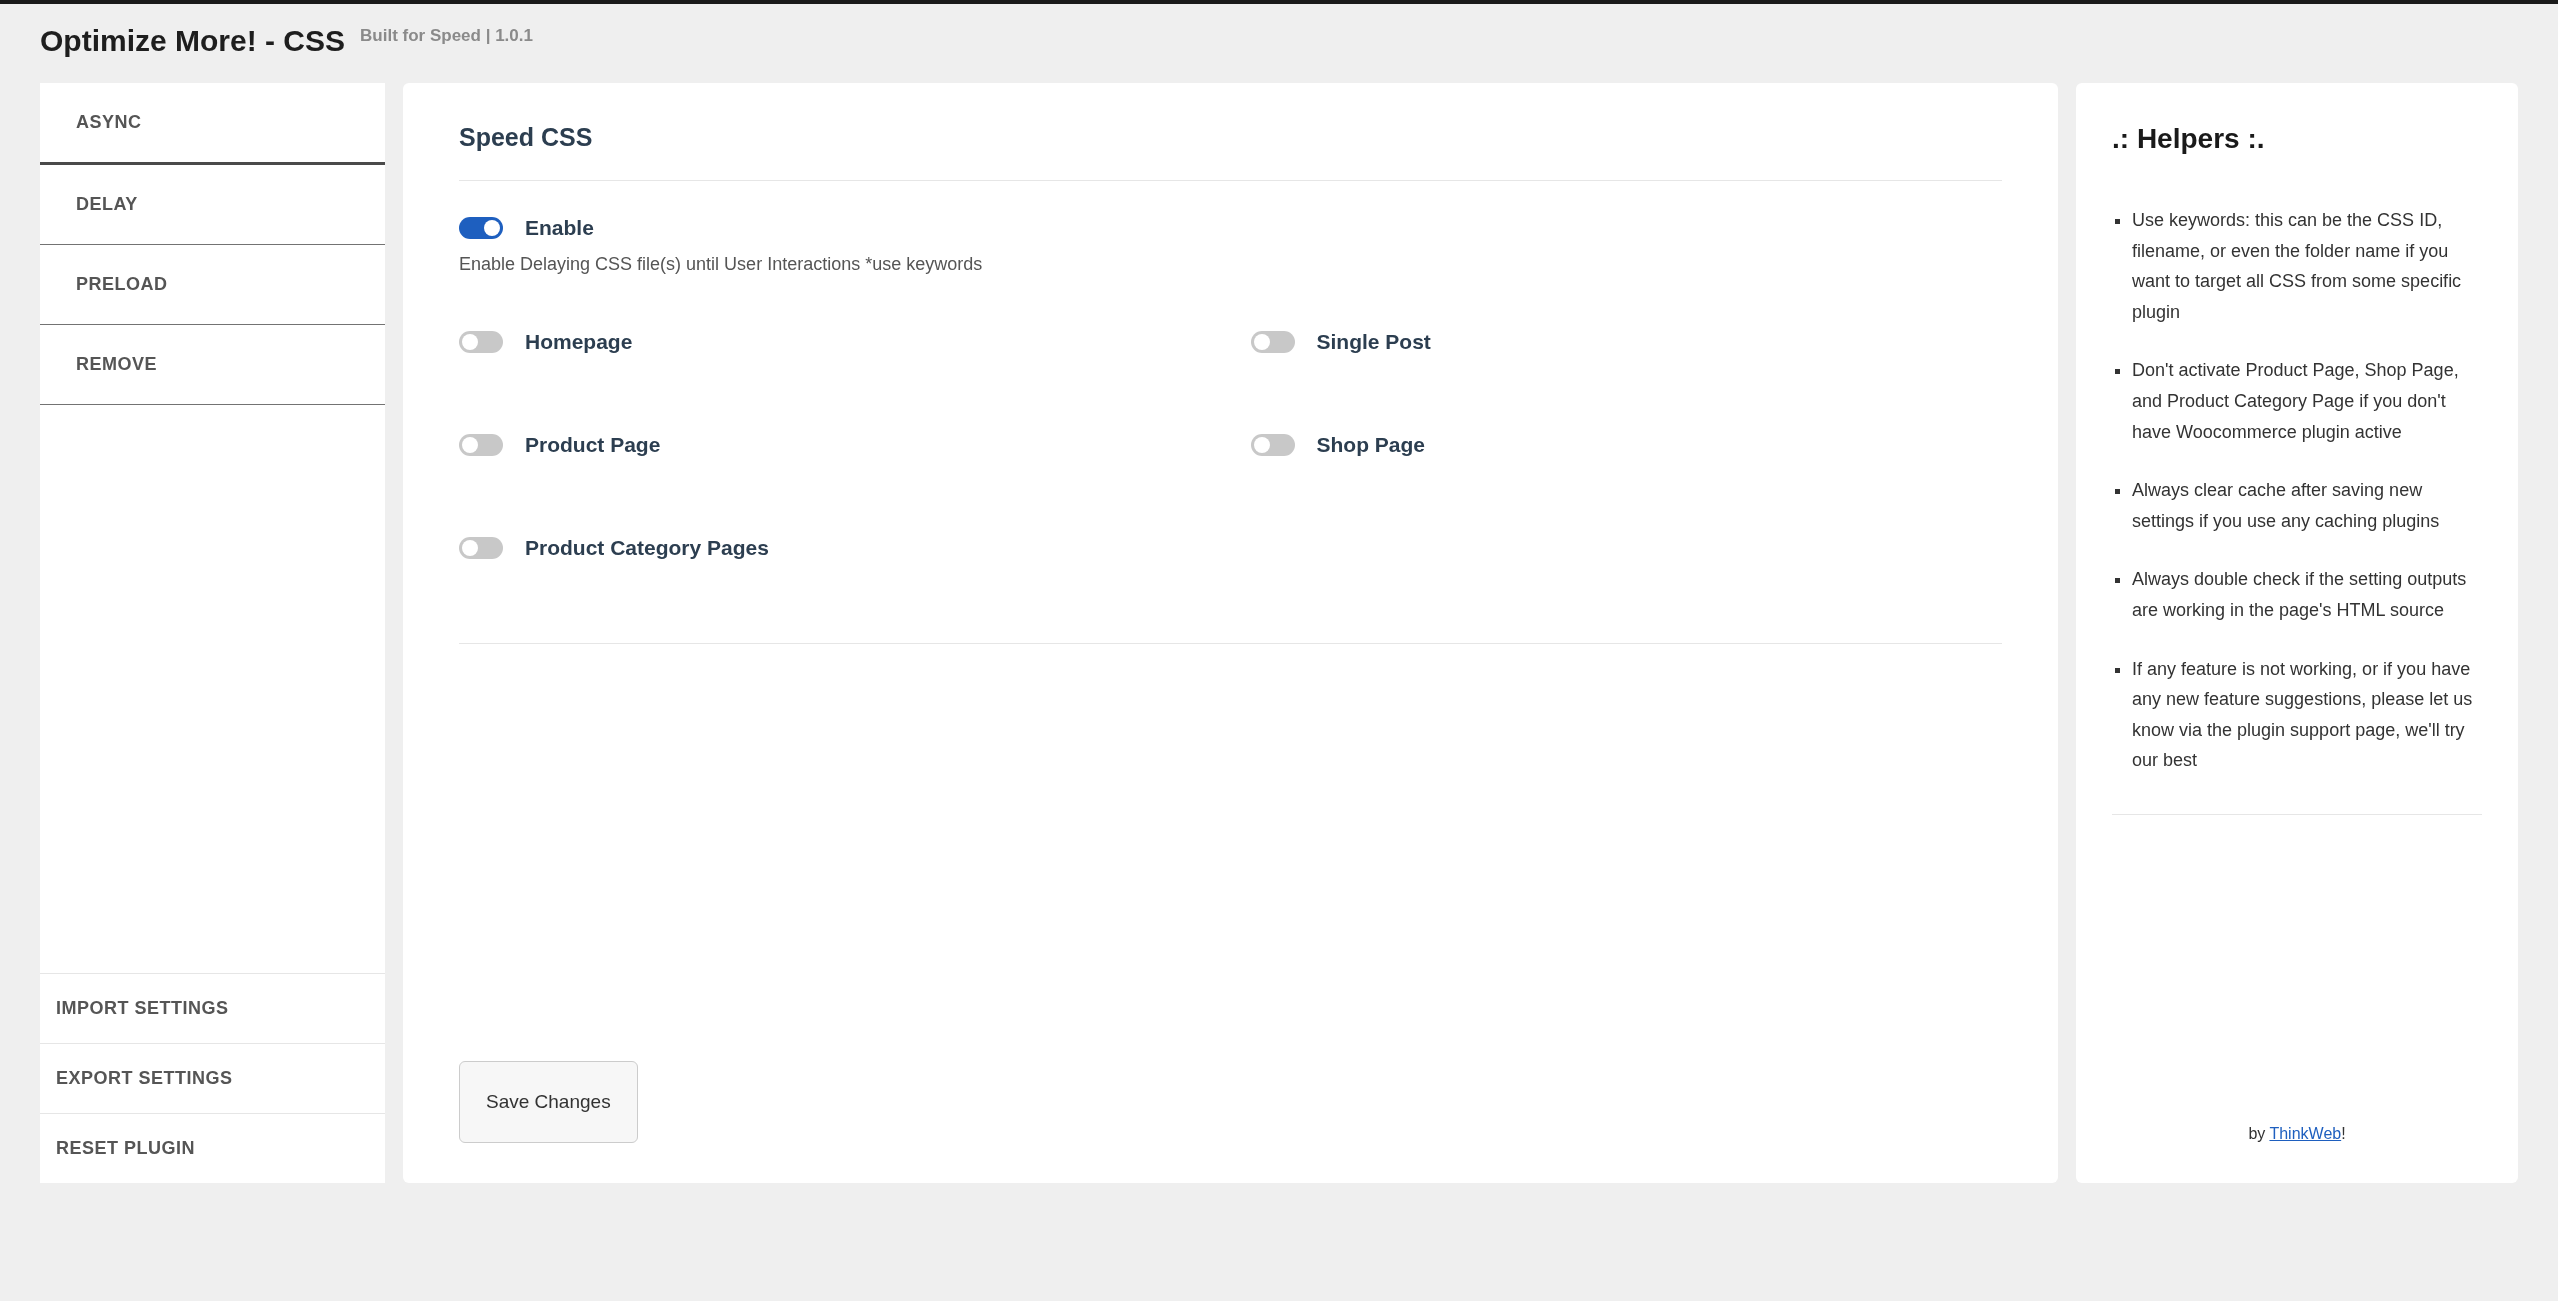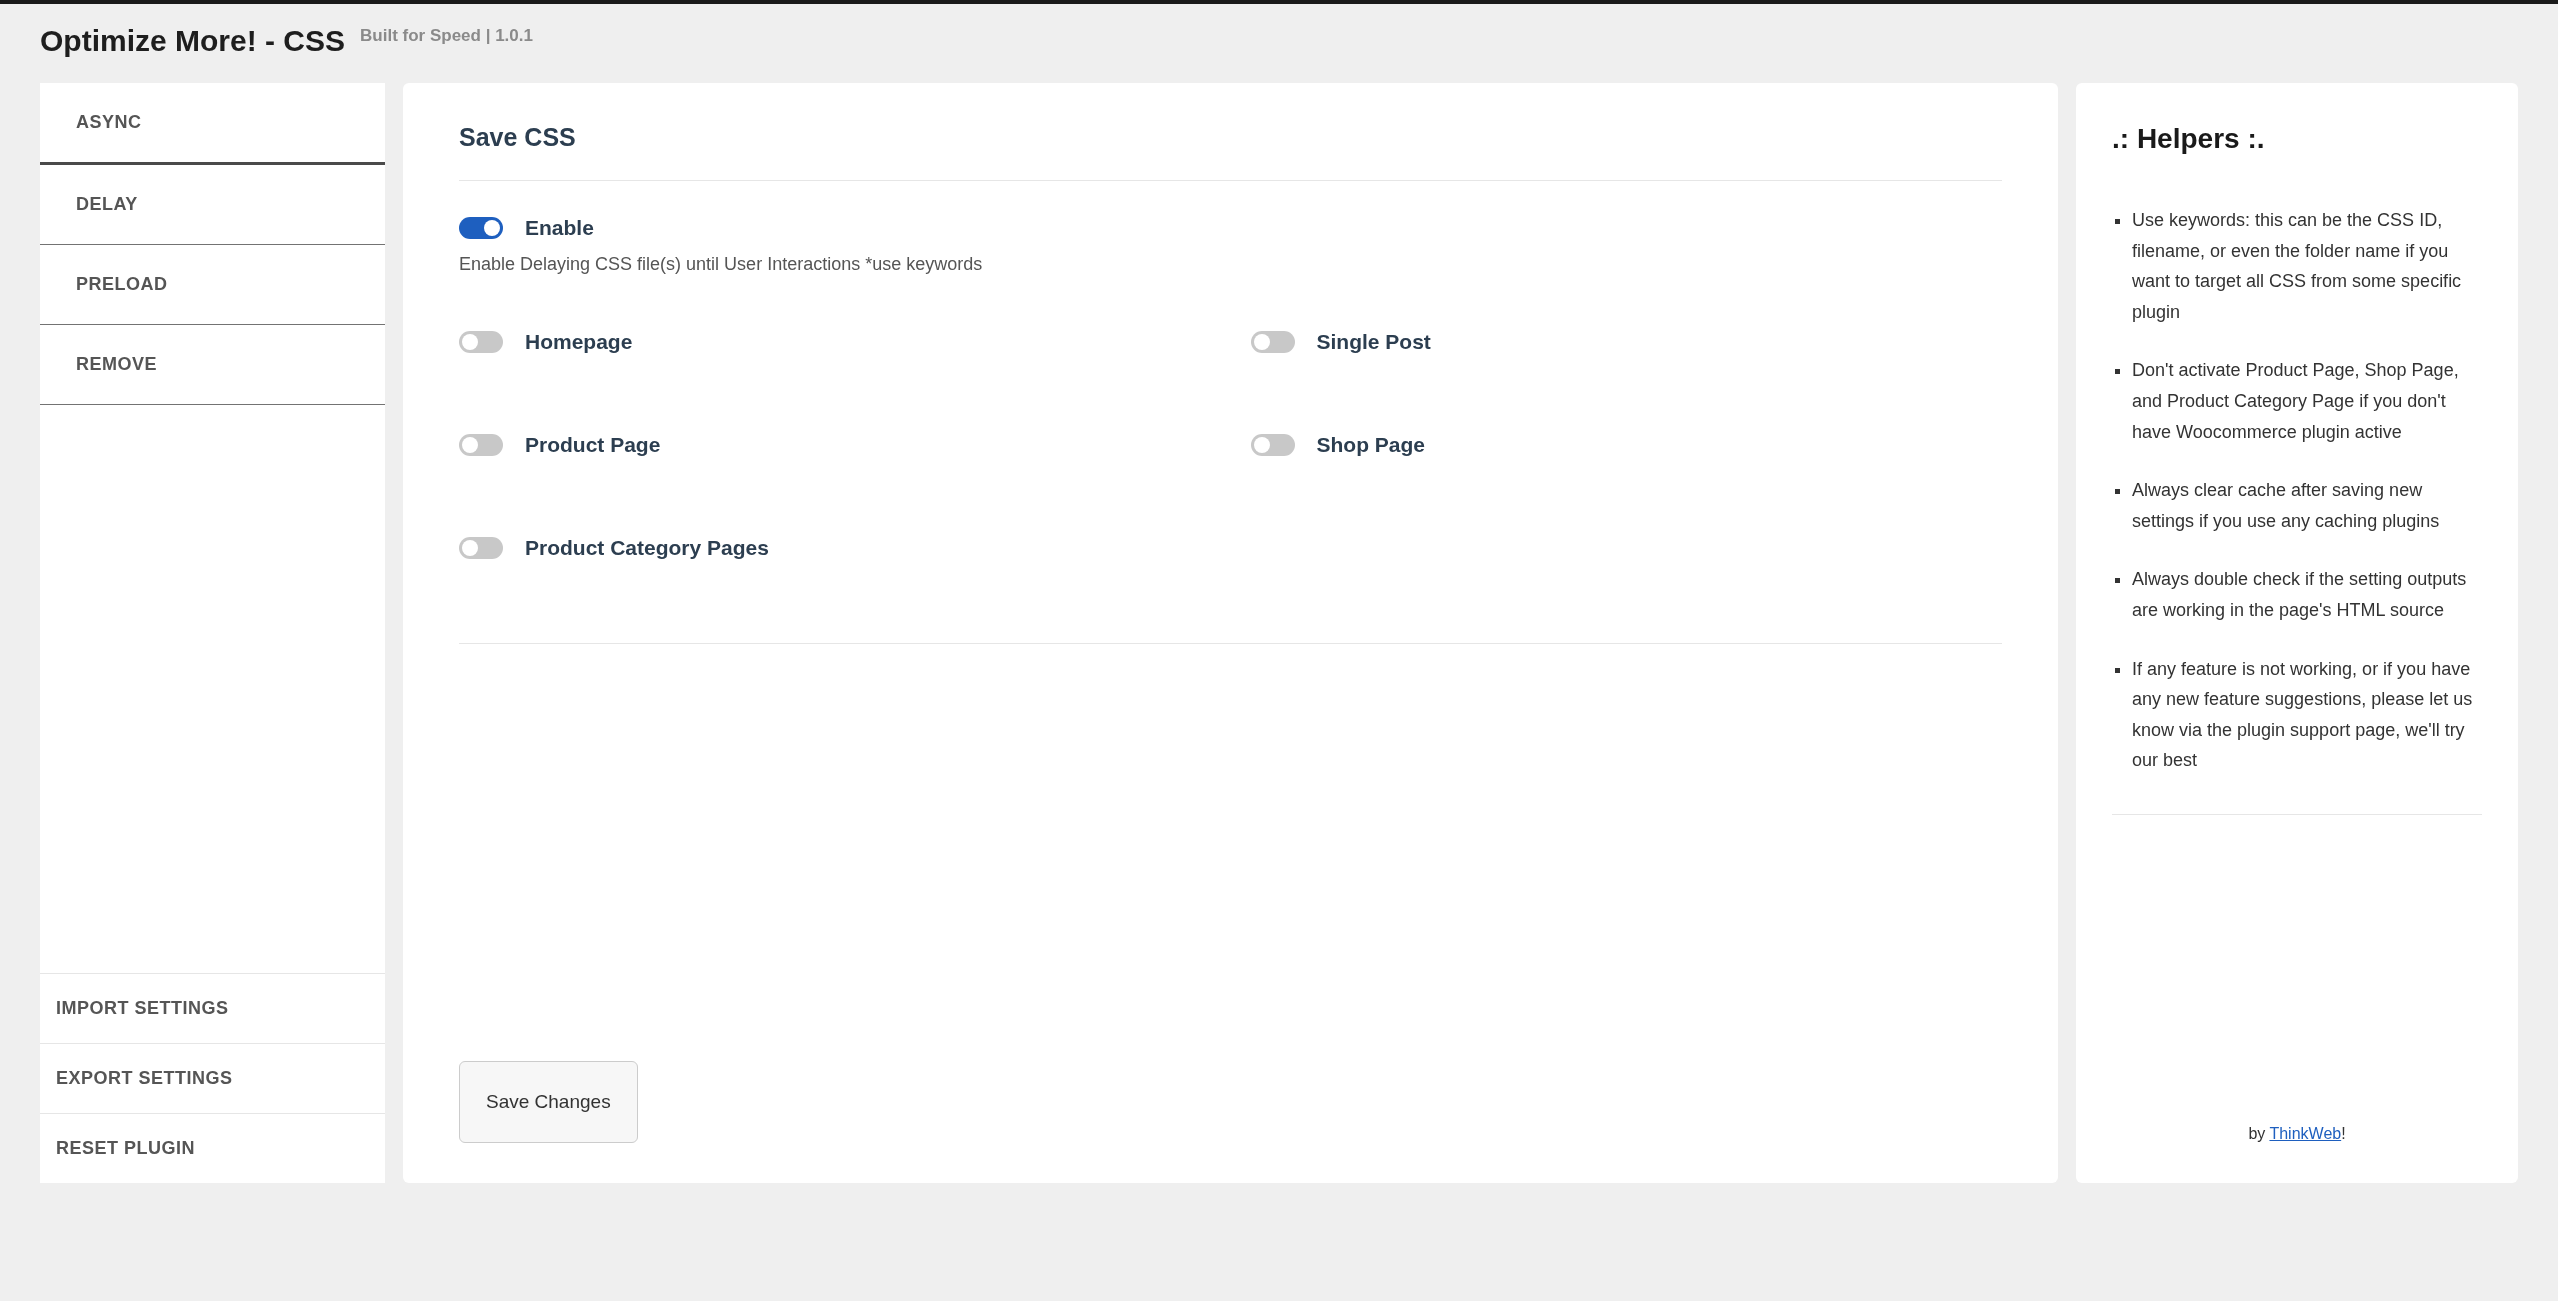--- a/index.html
+++ b/index.html
@@ -209,21 +209,21 @@
         <div class="sidebar-item"><span>REMOVE</span></div>
       </div>
       <div class="sidebar-bottom">
         <div class="sidebar-item"><span>IMPORT SETTINGS</span></div>
         <div class="sidebar-item"><span>EXPORT SETTINGS</span></div>
         <div class="sidebar-item"><span>RESET PLUGIN</span></div>
       </div>
     </div>
 
     <div class="main">
-      <div class="section-title">Save CSS</div>
+      <div class="section-title">Speed CSS</div>
 
       <div class="toggle-row">
         <div class="toggle on">
             <div class="knob"></div>
           </div>
         <div class="toggle-label">Enable</div>
       </div>
       <div class="toggle-desc">Enable Delaying CSS file(s) until User Interactions *use keywords</div>
 
       <div class="grid2">

